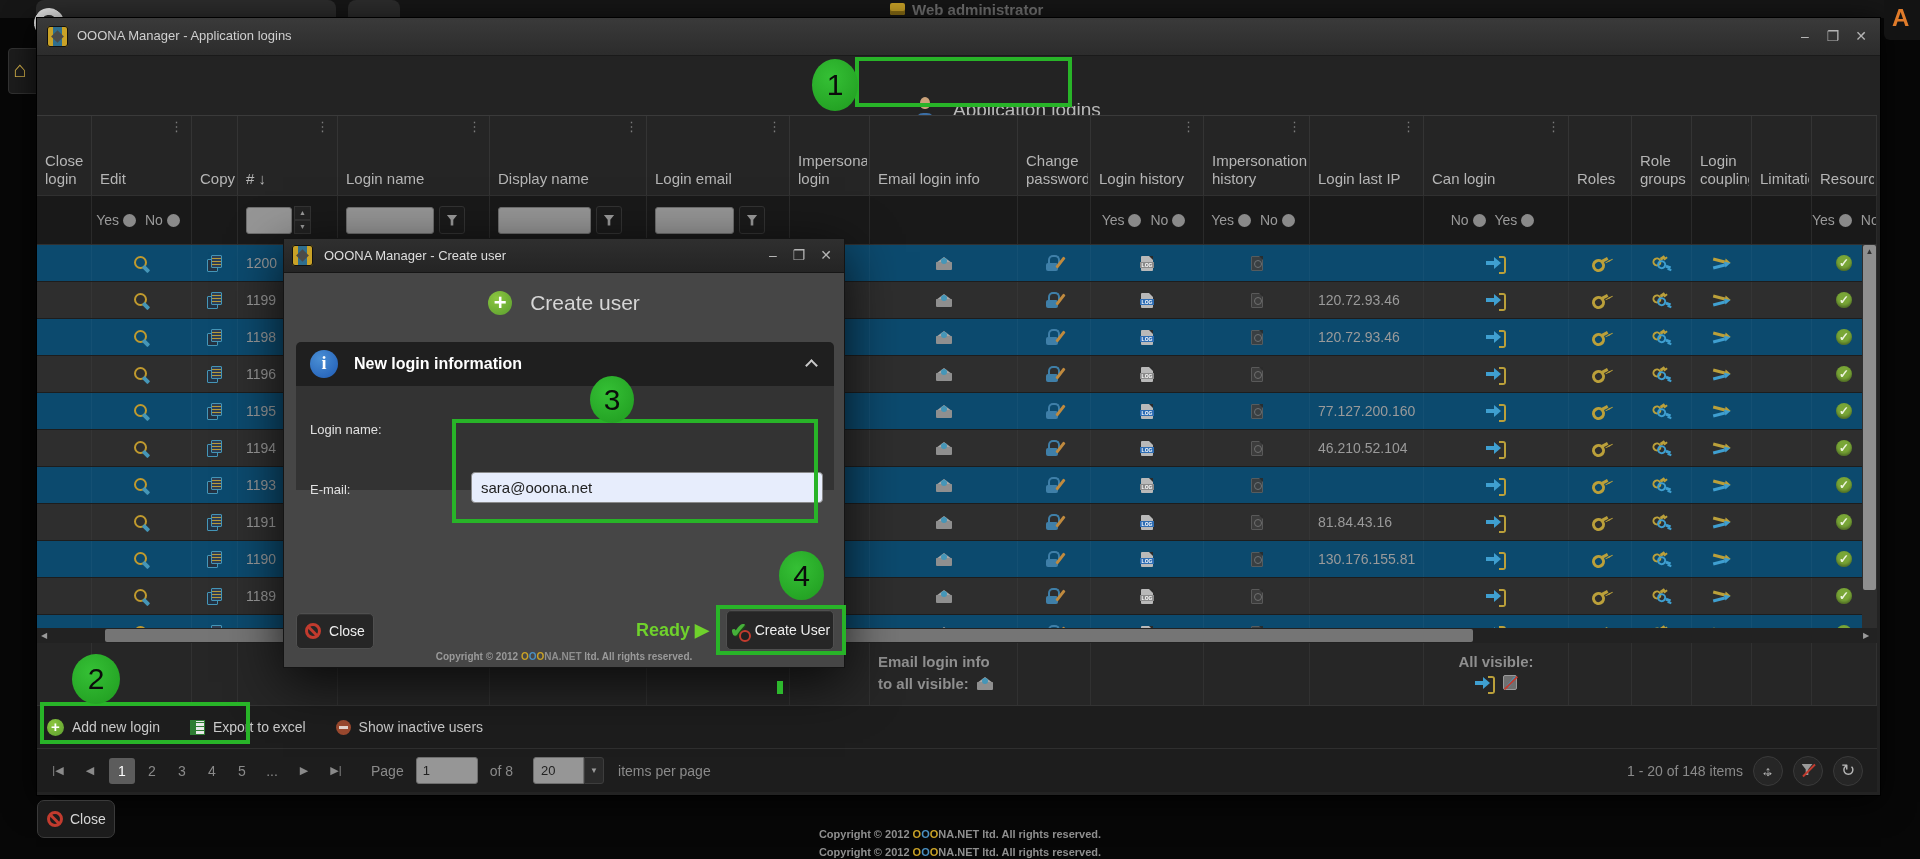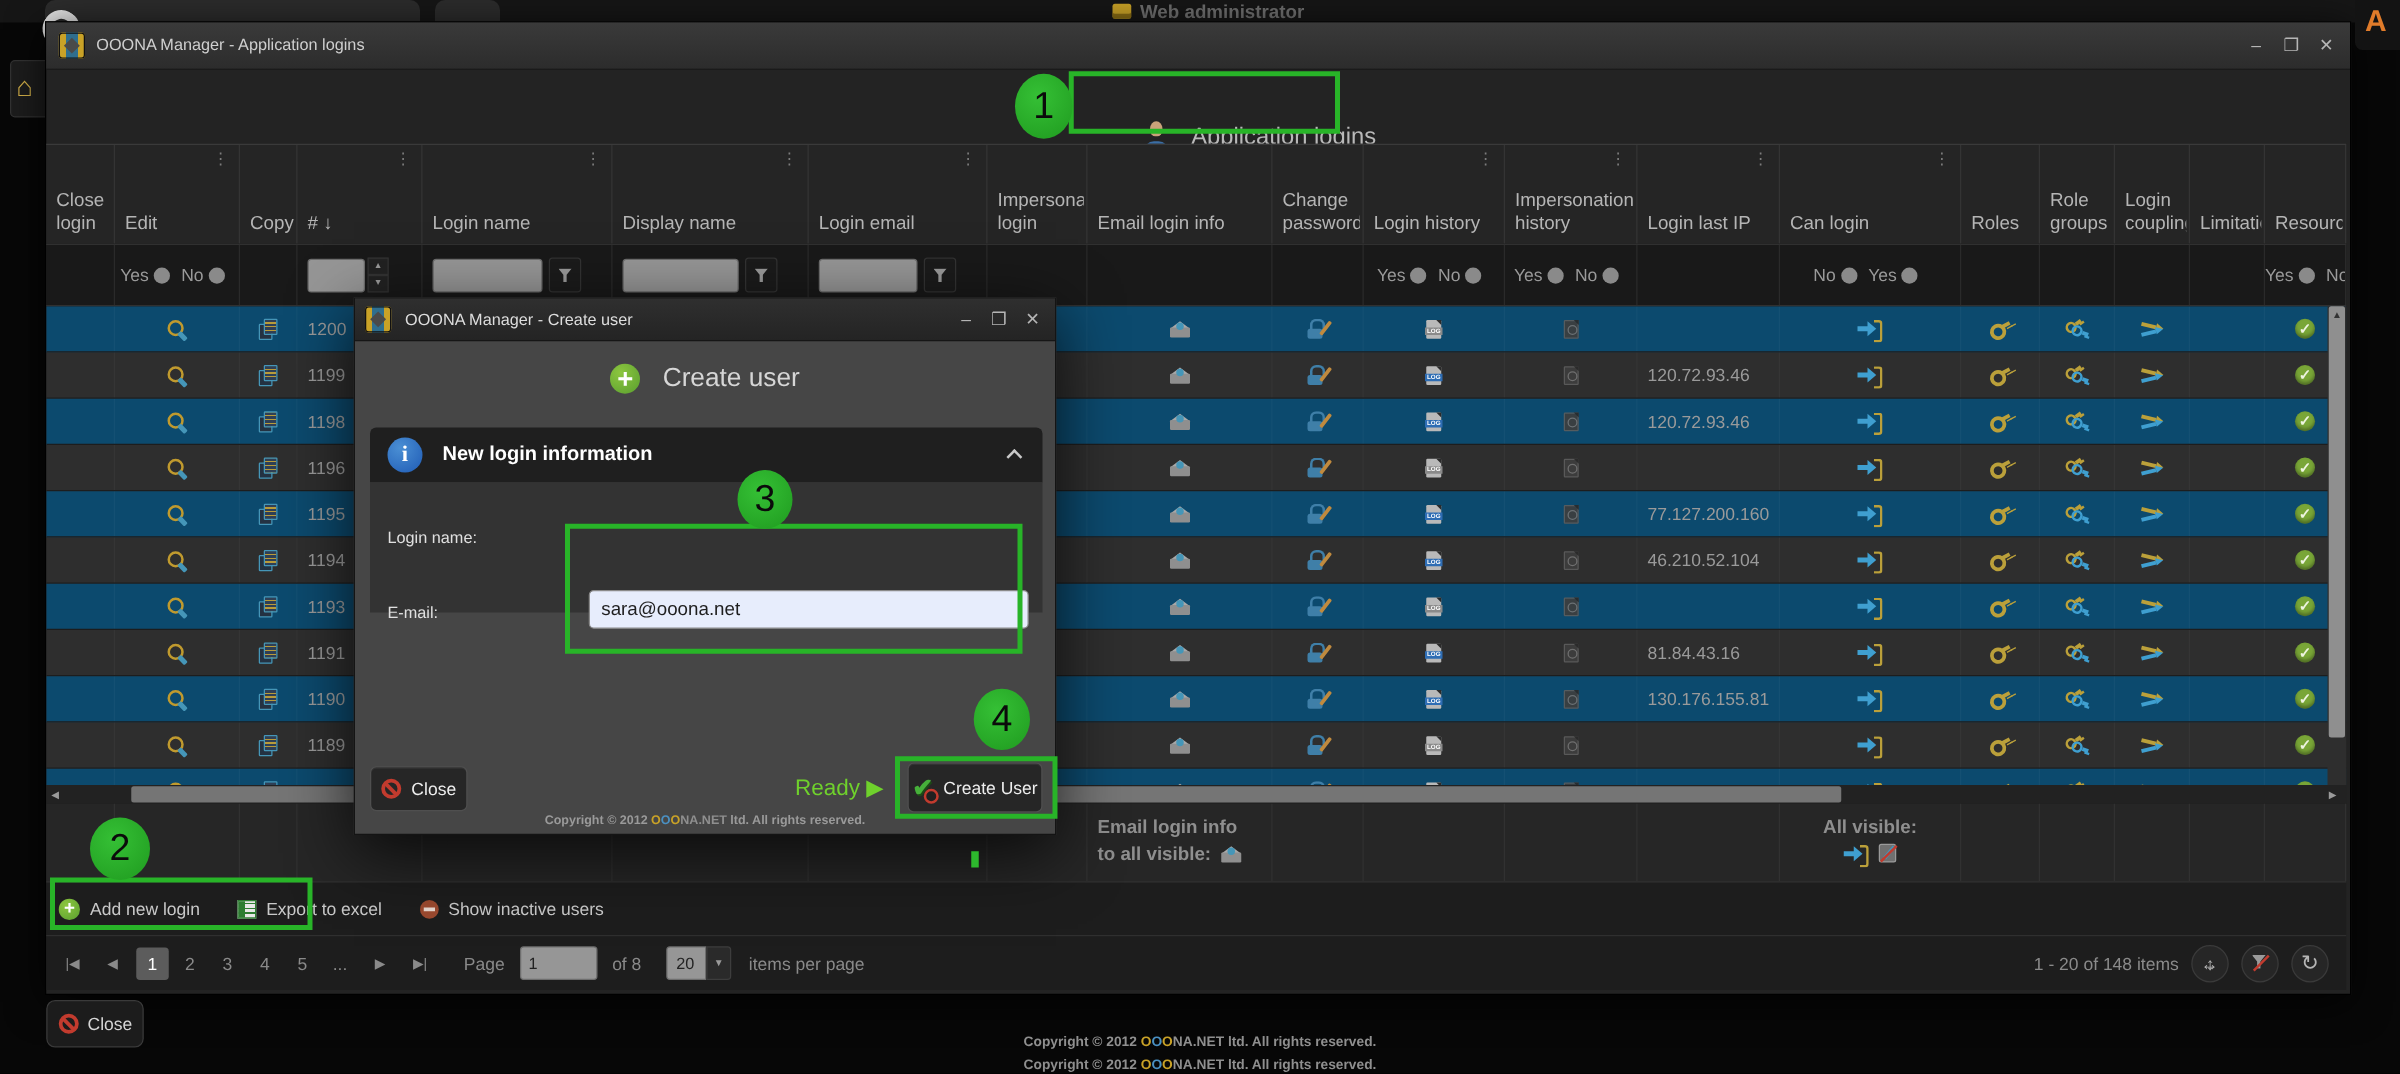--- a/index.html
+++ b/index.html
@@ -69,21 +69,21 @@
 
   .toolbar{position:absolute;left:37px;top:705px;width:1840px;height:43px;background:#1d1d1d;border-top:1px solid #333;display:flex;align-items:center;gap:30px;padding-left:10px}
   .tbitem{display:flex;align-items:center;gap:8px;color:#c9c9c9;font-size:14px}
 
   .pager{position:absolute;left:37px;top:748px;width:1840px;height:44px;background:#1d1d1d;border-top:1px solid #2f2f2f;display:flex;align-items:center;gap:6px;padding-left:8px;color:#8a8a8a;font-size:14px}
   .pgbtn{min-width:26px;height:26px;display:flex;align-items:center;justify-content:center;color:#8a8a8a;font-size:11px;border-radius:3px}
   .pgbtn.cur{background:#5c5c5c;color:#fff;font-size:14px}
   .pgnum{font-size:14px}
   .pginput{width:62px;height:27px;background:#969696;border:1px solid #6e6e6e;border-radius:3px;color:#222;font-size:13px;padding:0 6px;margin:0 6px}
   .pgsize{display:flex;margin:0 8px 0 14px}
-  .pgsize .v{width:32px;height:27px;background:#969696;border:1px solid #6e6e6e;border-radius:3px 0 0 3px;color:#222;font-size:13px;display:flex;align-items:center;padding-left:7px}
+  .pgsize .v{width:51px;height:27px;background:#969696;border:1px solid #6e6e6e;border-radius:3px 0 0 3px;color:#222;font-size:13px;display:flex;align-items:center;padding-left:7px}
   .pgsize .dd{width:20px;height:27px;background:#2a2a2a;border:1px solid #3d3d3d;border-radius:0 3px 3px 0;color:#9a9a9a;font-size:8px;display:flex;align-items:center;justify-content:center}
   .pager .right{position:absolute;right:14px;display:flex;align-items:center;gap:10px}
   .roundbtn{width:30px;height:30px;border-radius:50%;background:#262626;border:1px solid #3a3a3a;display:flex;align-items:center;justify-content:center;color:#b5b5b5}
 
   
   .hscroll{position:absolute;left:37px;top:628px;width:1840px;height:15px;background:#222}
   .hscroll .arrow{position:absolute;top:0;width:14px;height:15px;color:#9a9a9a;font-size:8px;line-height:15px;text-align:center}
   .hscroll .thumb{position:absolute;left:68px;top:1px;width:1368px;height:13px;background:#757575;border-radius:2px}
   .vscroll{position:absolute;left:1862px;top:245px;width:15px;height:383px;background:#2e2e2e;z-index:5}
   .vscroll .thumb{position:absolute;left:1px;top:0;width:13px;height:345px;background:#8f8f8f;border-radius:2px}
@@ -94,21 +94,21 @@
   .dialog .dtitle{position:absolute;left:0;top:0;right:0;height:34px;background:linear-gradient(#2f2f2f,#242424);border-bottom:1px solid #161616}
   .dialog .dtitle .t{position:absolute;left:40px;top:9px;color:#ddd;font-size:13px}
   .dheader{position:absolute;left:0;top:52px;right:0;display:flex;align-items:center;justify-content:center;gap:18px;color:#d6d6d6;font-size:21px}
   .section{position:absolute;left:12px;top:103px;width:538px;height:148px}
   .sect-head{position:absolute;left:0;top:0;right:0;height:44px;background:#1f1f1f;border-radius:5px 5px 0 0;display:flex;align-items:center;gap:16px;padding-left:14px;color:#fff;font-size:16px;font-weight:bold}
   .sect-body{position:absolute;left:0;top:44px;right:0;bottom:0;background:#333}
   .chev{position:absolute;right:18px;top:19px;width:9px;height:9px;border-top:2px solid #c9c9c9;border-right:2px solid #c9c9c9;transform:rotate(-45deg)}
   .flabel{position:absolute;left:14px;color:#e0e0e0;font-size:13px}
   .dinput{position:absolute;left:175px;width:352px;border-radius:4px;border:1px solid #8a8a8a;font-size:15px;color:#1e1e1e;padding:0 9px;font-family:"Liberation Sans",sans-serif}
   .dfoot-btn{position:absolute;background:#262626;border:1px solid #4f4f4f;border-radius:5px;display:flex;align-items:center;justify-content:center;gap:8px;color:#eee;font-size:14px;box-shadow:0 1px 0 rgba(255,255,255,.06) inset}
-  .ready{position:absolute;left:352px;top:380px;color:#6fd12c;font-size:18px;font-weight:normal}
+  .ready{position:absolute;left:352px;top:380px;color:#6fd12c;font-size:18px;font-weight:bold}
   .dcopy{position:absolute;left:0;right:0;bottom:5px;text-align:center;color:#9a9a9a;font-size:10px;font-weight:bold}
 
   
   .abox{position:absolute;border:4px solid #28b428;z-index:60}
   .acircle{position:absolute;background:radial-gradient(circle at 40% 35%,#35c035,#1f9a1f);border-radius:50%;display:flex;align-items:center;justify-content:center;color:#0b0b0b;font-size:30px;z-index:61}
   .gtick{position:absolute;left:777px;top:681px;width:6px;height:13px;background:#2db82d;z-index:61}
 
   
   .ic{display:inline-block;position:relative;flex:none}
   .ic-x-delete{color:#a8271c;font-size:17px;font-weight:bold;line-height:16px;text-shadow:0 1px 1px #000}

